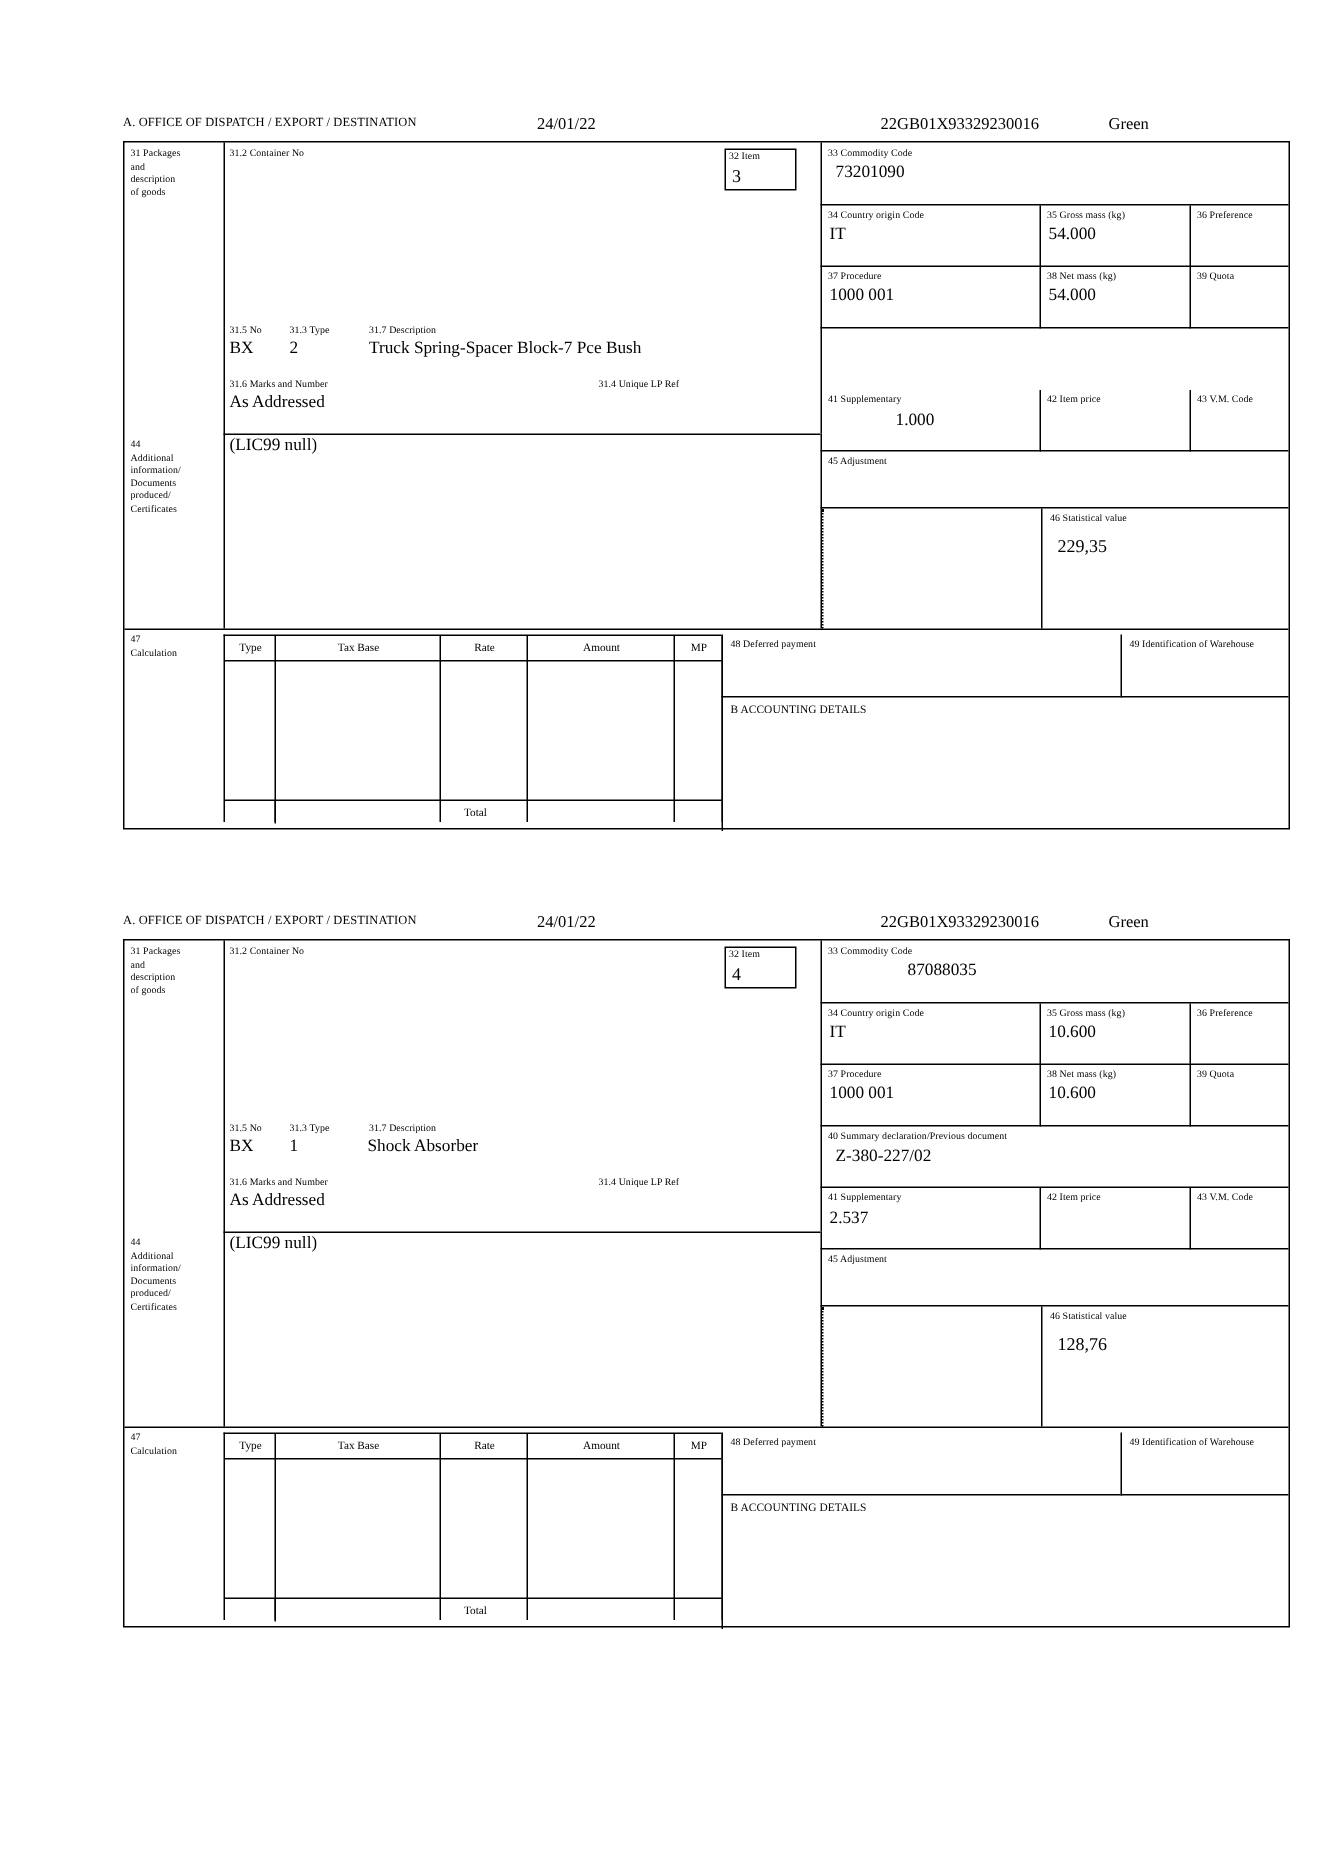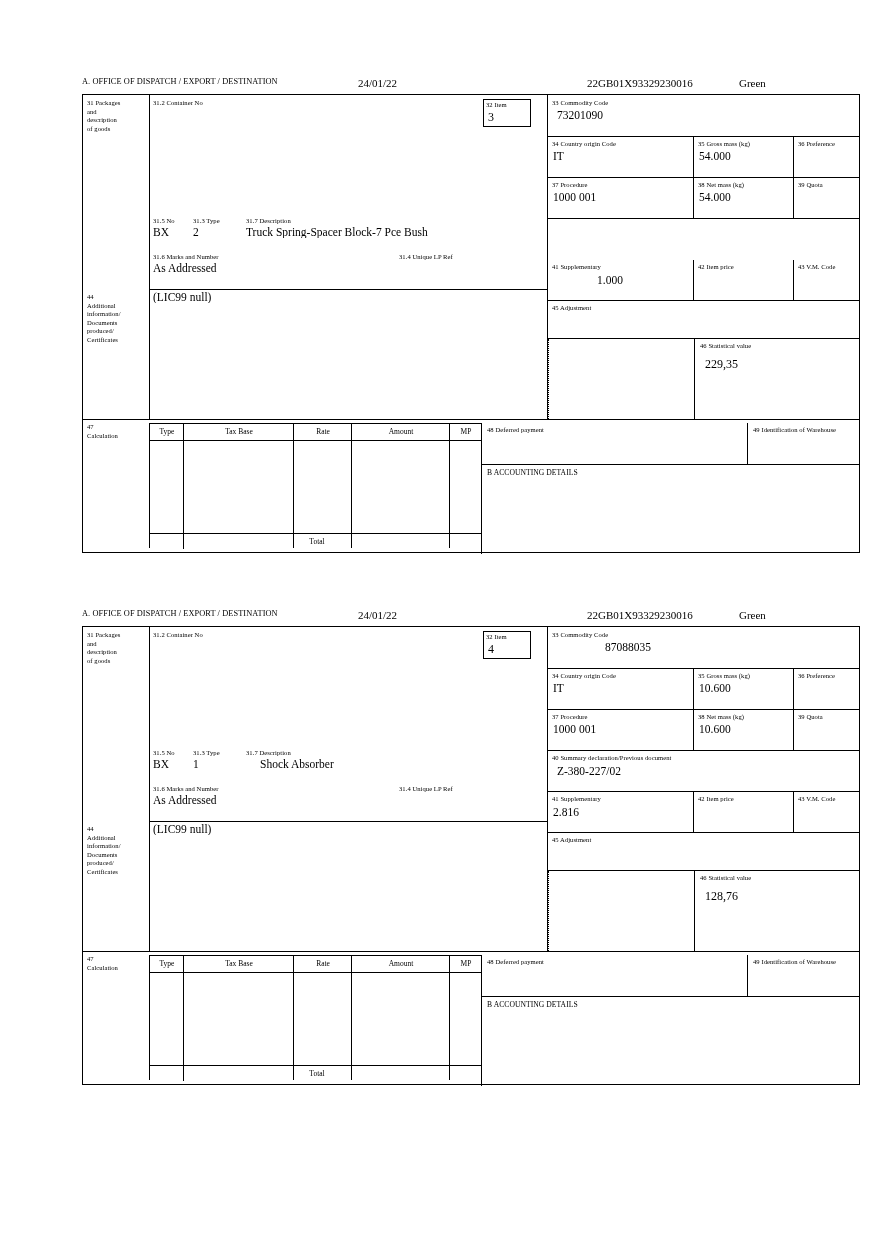--- a/index.html
+++ b/index.html
@@ -345,21 +345,21 @@
         <span class="lbl">32 Item</span>
         <span class="num">4</span>
       </div>
 
       <div class="cell lbl" style="left:70px; top:122px;">31.5 No</div>
       <div class="cell lbl" style="left:110px; top:122px;">31.3 Type</div>
       <div class="cell lbl" style="left:163px; top:122px;">31.7 Description</div>
 
       <div class="cell val" style="left:70px; top:131px;">BX</div>
       <div class="cell val" style="left:110px; top:131px;">1</div>
-      <div class="cell val" style="left:177px; top:131px;text-align:center;">Shock Absorber</div>
+      <div class="cell val" style="left:162px; top:131px;text-align:center;">Shock Absorber</div>
 
       <div class="cell lbl" style="left:70px; top:158px;">31.6 Marks and Number</div>
       <div class="cell lbl" style="left:316px; top:158px;">31.4 Unique LP Ref</div>
       <div class="cell val" style="left:70px; top:167px;">As Addressed</div>
       <div class="cell val" style="left:316px; top:167px;"></div>
 
       <div class="cell lbl" style="left:4px; top:198px; width:62px;">
         <div>44</div>
         <div>Additional</div>
         <div>information/</div>
@@ -400,21 +400,21 @@
         <div class="val" style="position:absolute; left:5px; top:13px;"></div>
       </div>
 
       <div class="cell" style="left:464px; top:124px; width:312px; height:41px; border-bottom:1px solid #000;">
         <div class="lbl" style="position:absolute; left:5px; top:3px;">40 Summary declaration/Previous document</div>
         <div class="val" style="position:absolute; left:10px; top:14px;">Z-380-227/02</div>
       </div>
 
       <div class="cell" style="left:464px; top:165px; width:147px; height:41px; border-bottom:1px solid #000; border-right:1px solid #000;">
         <div class="lbl" style="position:absolute; left:5px; top:3px;">41 Supplementary</div>
-        <div class="val" style="position:absolute; left:6px; top:14px;">2.816</div>
+        <div class="val" style="position:absolute; left:6px; top:14px;">2.537</div>
       </div>
       <div class="cell" style="left:611px; top:165px; width:100px; height:41px; border-bottom:1px solid #000; border-right:1px solid #000;">
         <div class="lbl" style="position:absolute; left:4px; top:3px;">42 Item price</div>
         <div class="val" style="position:absolute; left:5px; top:14px;"></div>
       </div>
       <div class="cell" style="left:711px; top:165px; width:65px; height:41px; border-bottom:1px solid #000;">
         <div class="lbl" style="position:absolute; left:4px; top:3px;">43 V.M. Code</div>
         <div class="val" style="position:absolute; left:5px; top:14px;"></div>
       </div>
 

